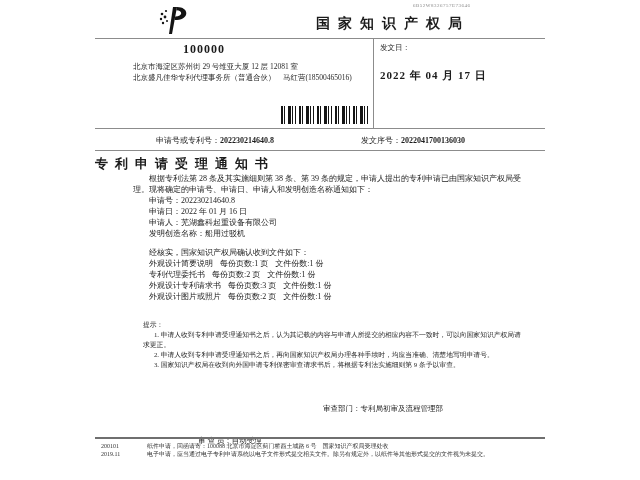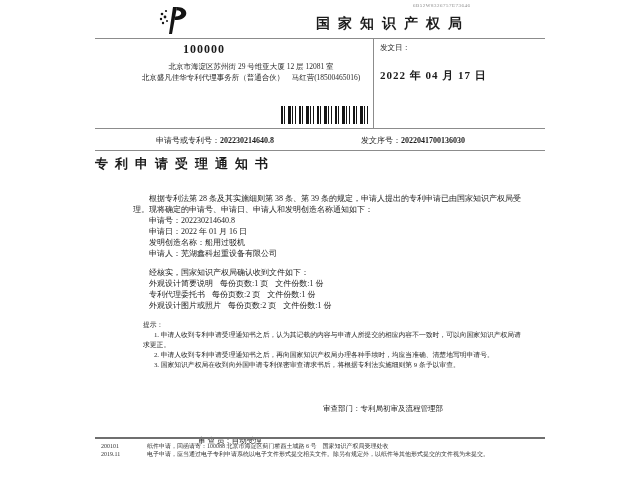--- a/index.html
+++ b/index.html
@@ -14,40 +14,40 @@
   .agency{left:140px;top:15px;width:330px;text-align:right;
     font-size:14px;font-weight:bold;letter-spacing:8px;white-space:nowrap;}
   .serial{left:413px;top:3px;font-size:5px;color:#8a8a8a;letter-spacing:.5px;}
   .rule{background:#8c8c8c;height:1px;}
   .rule-top{left:95px;top:38px;width:450px;}
   .rule-mid{left:95px;top:128px;width:450px;}
   .rule-req{left:95px;top:150px;width:450px;}
   .vline{left:373px;top:38px;width:1px;height:90px;background:#8c8c8c;}
   
   .postcode{left:183px;top:42px;font-size:12px;font-weight:bold;letter-spacing:1px;}
-  .addr{left:133px;top:61px;width:236px;text-align:center;font-size:7.5px;
+  .addr{left:133px;top:61px;width:236px;text-align:left;font-size:7.5px;
     line-height:11px;color:#2a2a2a;}
   
   .dispatch-label{left:380px;top:43px;font-size:7.5px;text-align:center;}
   .dispatch-date{left:380px;top:68px;font-size:11px;font-weight:bold;letter-spacing:1px;}
   .barcode{left:281px;top:106px;width:89px;height:18px;
     background:repeating-linear-gradient(90deg,
       #141414 0 2px,#fff 2px 3px,#141414 3px 4px,#fff 4px 7px,
       #141414 7px 10px,#fff 10px 11px,#141414 11px 12px,#fff 12px 14px,
       #141414 14px 15px,#fff 15px 18px);}
   
   .req-left{left:133px;top:135px;font-size:8px;margin-left:23px;}
   .req-right{left:325px;top:135px;font-size:8px;margin-left:36px;}
   .req-val{font-weight:bold;}
   
   .doc-title{left:95px;top:155px;width:450px;text-align:left;
     font-size:13px;font-weight:bold;letter-spacing:7px;white-space:nowrap;}
   
   .body-block{left:133px;top:173px;width:388px;font-size:8px;line-height:11px;}
-  .indent{text-indent:2em;margin-top:20px;}
+  .indent{text-indent:2em;}
   .field-line{padding-left:16px;}
   .gap8{height:8px;}
   .ri-name{margin-right:7px;}
   .ri-pages{margin-right:7px;}
   
   .notes{left:143px;top:320px;width:382px;font-size:6.8px;line-height:10px;color:#2a2a2a;}
   .note-item{text-indent:1.6em;}
   
   .examiner{left:198px;top:404px;font-size:7.5px;margin-top:32px;}
   .dept{left:323px;top:404px;font-size:7.5px;}
@@ -103,32 +103,35 @@
 
 <div class="abs body-block">
   <div class="indent">根据专利法第 28 条及其实施细则第 38 条、第 39 条的规定，申请人提出的专利申请已由国家知识产权局受理。现将确定的申请号、申请日、申请人和发明创造名称通知如下：</div>
   <div class="field-line">
     <span>申请号：</span><span>202230214640.8</span>
   </div>
   <div class="field-line">
     <span>申请日：</span><span>2022 年 01 月 16 日</span>
   </div>
   <div class="field-line">
-    <span>发明创造名称：</span><span>船用过驳机</span>
+    <span>申请人：</span><span>芜湖鑫科起重设备有限公司</span>
   </div>
   <div class="field-line">
-    <span>申请人：</span><span>芜湖鑫科起重设备有限公司</span>
+    <span>发明创造名称：</span><span>船用过驳机</span>
   </div>
   <div class="gap8"></div>
   <div class="field-line">经核实，国家知识产权局确认收到文件如下：</div>
   <div class="field-line">
     <span class="ri-name">外观设计简要说明</span><span class="ri-pages">每份页数:1 页</span><span>文件份数:1 份</span>
   </div>
   <div class="field-line">
     <span class="ri-name">专利代理委托书</span><span class="ri-pages">每份页数:2 页</span><span>文件份数:1 份</span>
+  </div>
+  <div class="field-line">
+    <span class="ri-name">外观设计专利请求书</span><span class="ri-pages">每份页数:3 页</span><span>文件份数:1 份</span>
   </div>
   <div class="field-line">
     <span class="ri-name">外观设计图片或照片</span><span class="ri-pages">每份页数:2 页</span><span>文件份数:1 份</span>
   </div>
 </div>
 
 <div class="abs notes">
   <div>提示：</div>
   <div class="note-item">1. 申请人收到专利申请受理通知书之后，认为其记载的内容与申请人所提交的相应内容不一致时，可以向国家知识产权局请求更正。</div>
   <div class="note-item">2. 申请人收到专利申请受理通知书之后，再向国家知识产权局办理各种手续时，均应当准确、清楚地写明申请号。</div>

